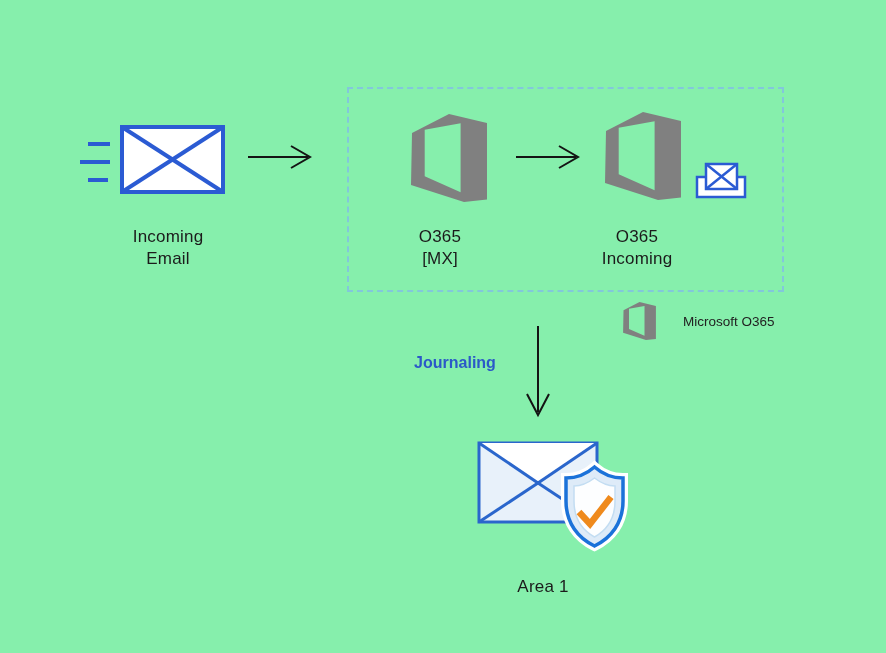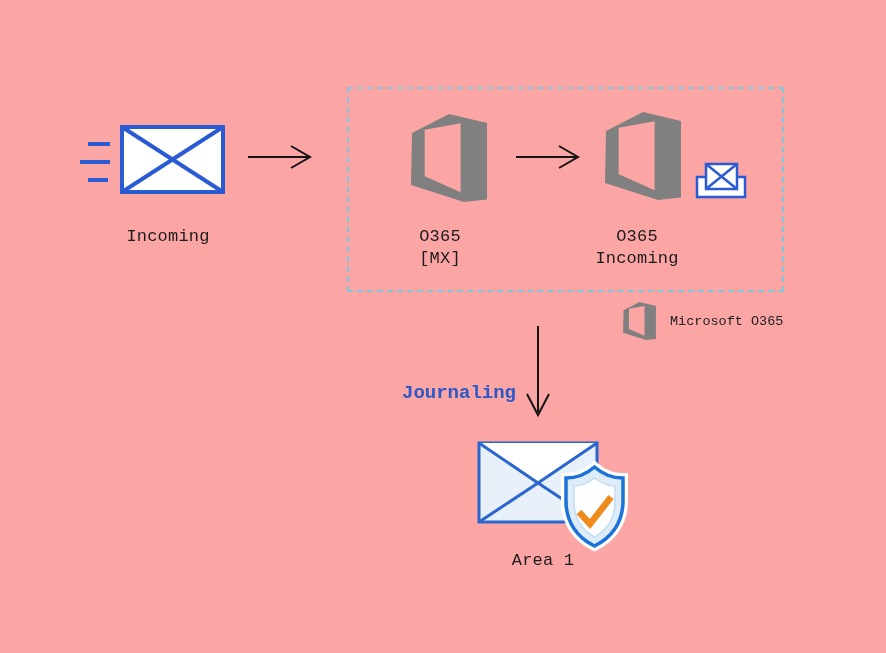--- a/index.html
+++ b/index.html
@@ -1,21 +1,21 @@
 <!DOCTYPE html>
 <html style="--envelope-blue: #2b5bd3; --box-dash: #82c7db; --office-gray: #808080; --journaling-blue: #2b59c8; --area1-stroke: #1b72d9; --area1-fill: #e8f1fa; --shield-fill: #deebf8; --check-orange: #ef8a1d; --arrow-black: #141414; --text-black: #1b1b1b;"><head>
 <meta charset="utf-8">
 <style>
   html, body { margin: 0; padding: 0; background: #ffffff; }
   .canvas {
     position: relative;
     width: 886px;
     height: 653px;
-    background: #fca5a5;
-    font-family: Liberation Mono, monospace;
+    background: #86efac;
+    font-family: Liberation Sans, sans-serif;
     overflow: hidden;
   }
   .abs { position: absolute; }
   .node-label {
     position: absolute;
     text-align: center;
     color: var(--text-black, #1b1b1b);
     font-size: 17px;
     line-height: 22px;
     letter-spacing: 0.2px;
@@ -24,54 +24,54 @@
     position: absolute;
     left: 347px; top: 87px;
     width: 433px; height: 201px;
     border: 2px dashed var(--box-dash, #82c7db);
   }
   .legend-row {
     position: absolute;
     left: 623px; top: 302px;
     display: flex;
     align-items: center;
-    gap: 14px;
+    gap: 27px;
   }
   .legend-text {
     color: #222222;
     font-size: 13.5px;
   }
   .journaling-label {
     position: absolute;
     left: 402px; top: 354px;
     width: 106px;
     text-align: center;
     color: var(--journaling-blue, #2b59c8);
-    font-size: 19px;
+    font-size: 16px;
     font-weight: 600;
-    margin-top: 28px;
   }
 </style>
 </head>
 <body>
 
 <div class="canvas">
 
   <div class="abs" style="left:78px; top:122px;">
     <svg width="150" height="76" viewBox="0 0 150 76">
       <line x1="10" y1="22" x2="32" y2="22" stroke="var(--envelope-blue)" stroke-width="4"></line>
       <line x1="2" y1="40" x2="32" y2="40" stroke="var(--envelope-blue)" stroke-width="4"></line>
       <line x1="10" y1="58" x2="30" y2="58" stroke="var(--envelope-blue)" stroke-width="4"></line>
       <rect x="44" y="5" width="101" height="65" fill="#ffffff" stroke="var(--envelope-blue)" stroke-width="4"></rect>
       <line x1="44" y1="5" x2="145" y2="70" stroke="var(--envelope-blue)" stroke-width="4"></line>
       <line x1="145" y1="5" x2="44" y2="70" stroke="var(--envelope-blue)" stroke-width="4"></line>
     </svg>
   </div>
   <div class="node-label" style="left:108px; top:226px; width:120px;">
     <div>Incoming</div>
+    <div>Email</div>
   </div>
 
   <svg class="abs" style="left:246px; top:143px;" width="68" height="28" viewBox="0 0 68 28">
     <line x1="2" y1="14" x2="62" y2="14" stroke="var(--arrow-black)" stroke-width="2"></line>
     <polyline points="45,3 64,14 45,25" fill="none" stroke="var(--arrow-black)" stroke-width="2"></polyline>
   </svg>
 
   <div class="dashed-box"></div>
 
   <svg class="abs" style="left:411px; top:114px;" width="76" height="88" viewBox="0 0 76 88">
@@ -125,17 +125,17 @@
     <line x1="2" y1="5" x2="61" y2="45" stroke="#2a66cc" stroke-width="3"></line>
     <line x1="120" y1="5" x2="61" y2="45" stroke="#2a66cc" stroke-width="3"></line>
     <line x1="2" y1="84" x2="61" y2="45" stroke="#2a66cc" stroke-width="3"></line>
     <line x1="120" y1="84" x2="61" y2="45" stroke="#2a66cc" stroke-width="3"></line>
 
     <path d="M117.5 29 C109 36.5 98 40 89 40 L89 63 C89 85 101 100 117.5 108 C134 100 146 85 146 63 L146 40 C137 40 126 36.5 117.5 29 Z" fill="#ffffff" stroke="#ffffff" stroke-width="10"></path>
     <path d="M117.5 29 C109 36.5 98 40 89 40 L89 63 C89 85 101 100 117.5 108 C134 100 146 85 146 63 L146 40 C137 40 126 36.5 117.5 29 Z" fill="var(--shield-fill)" stroke="var(--area1-stroke)" stroke-width="3.5"></path>
     <path d="M117.5 40 C111 45 103 48 97 48 L97 63 C97 80 105 92 117.5 99 C130 92 138 80 138 63 L138 48 C132 48 124 45 117.5 40 Z" fill="#fdfeff" stroke="#c3ddf2" stroke-width="1.5"></path>
     <polyline points="102,74 113,86 134,59" fill="none" stroke="var(--check-orange)" stroke-width="6.5"></polyline>
   </svg>
-  <div class="node-label" style="left:443px; top:550px; width:200px;text-align:center;">
+  <div class="node-label" style="left:443px; top:576px; width:200px;text-align:center;">
     <div>Area 1</div>
   </div>
 
 </div>
 
 </body></html>

